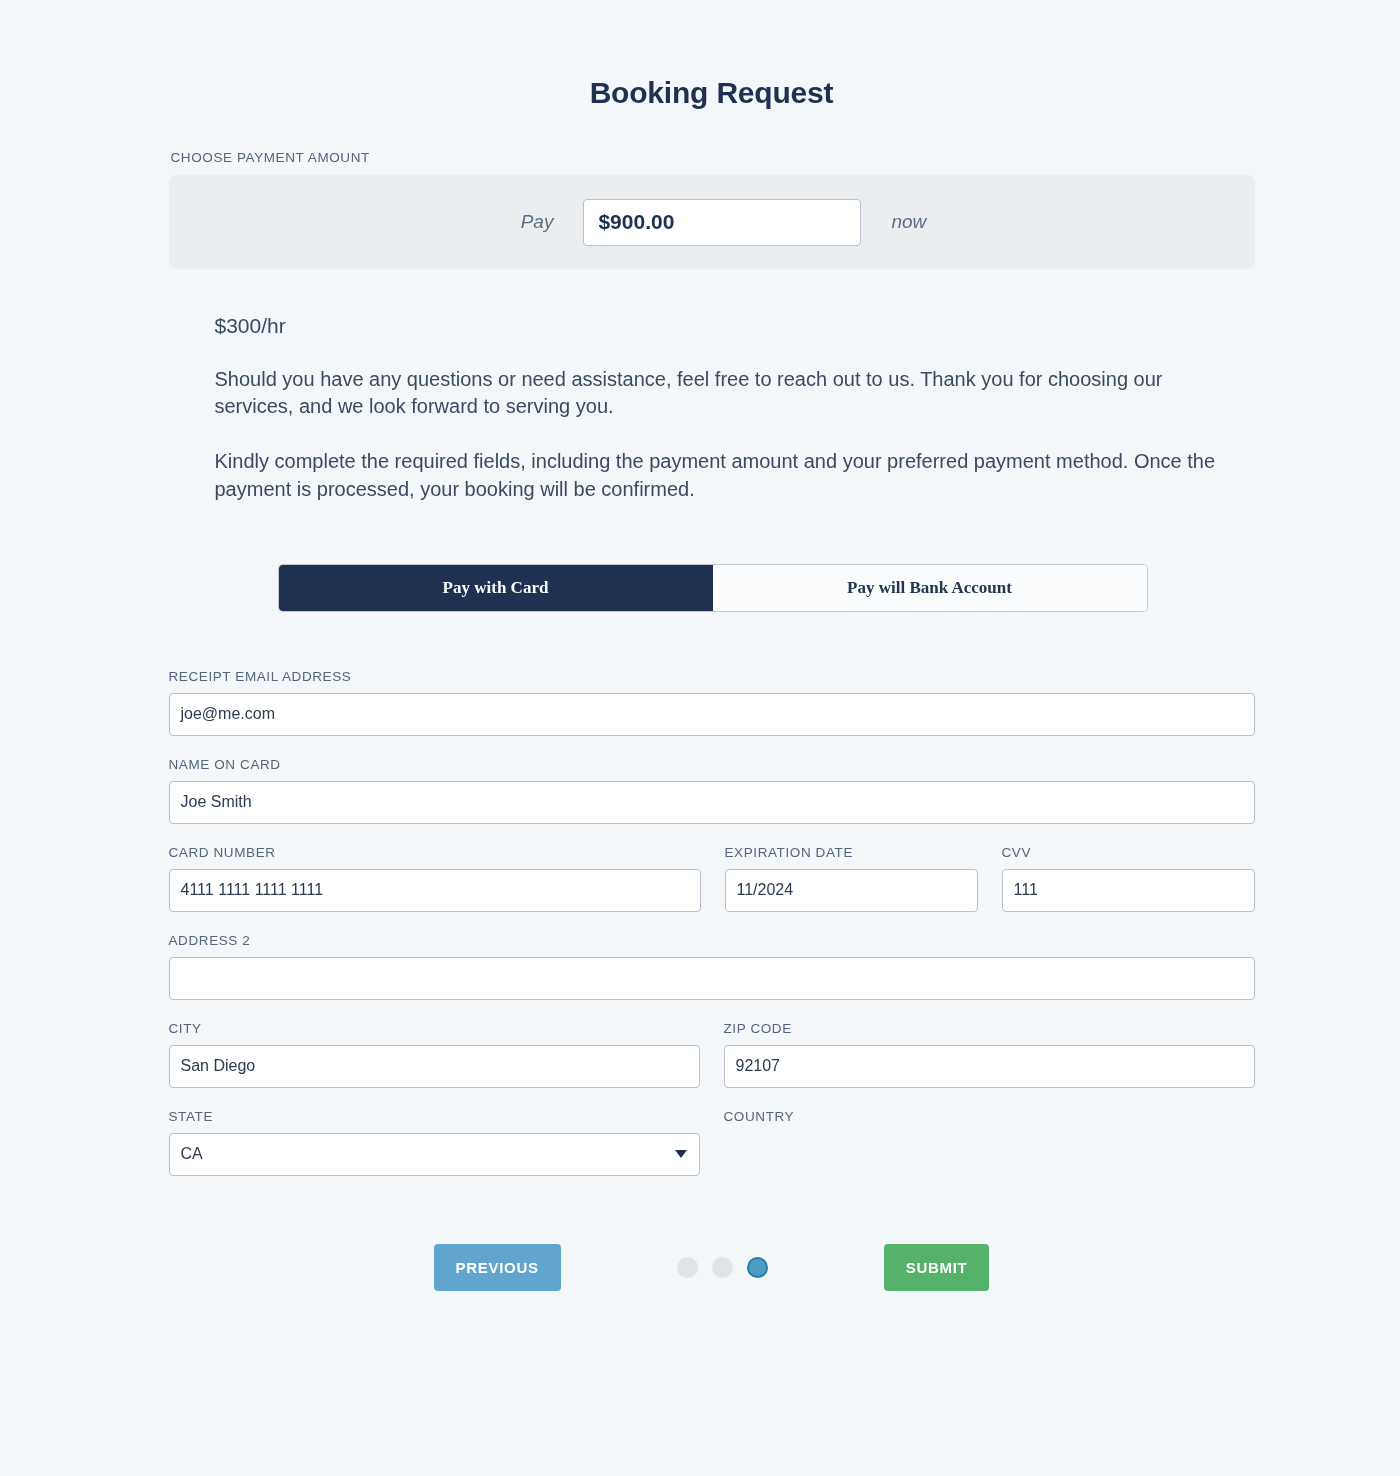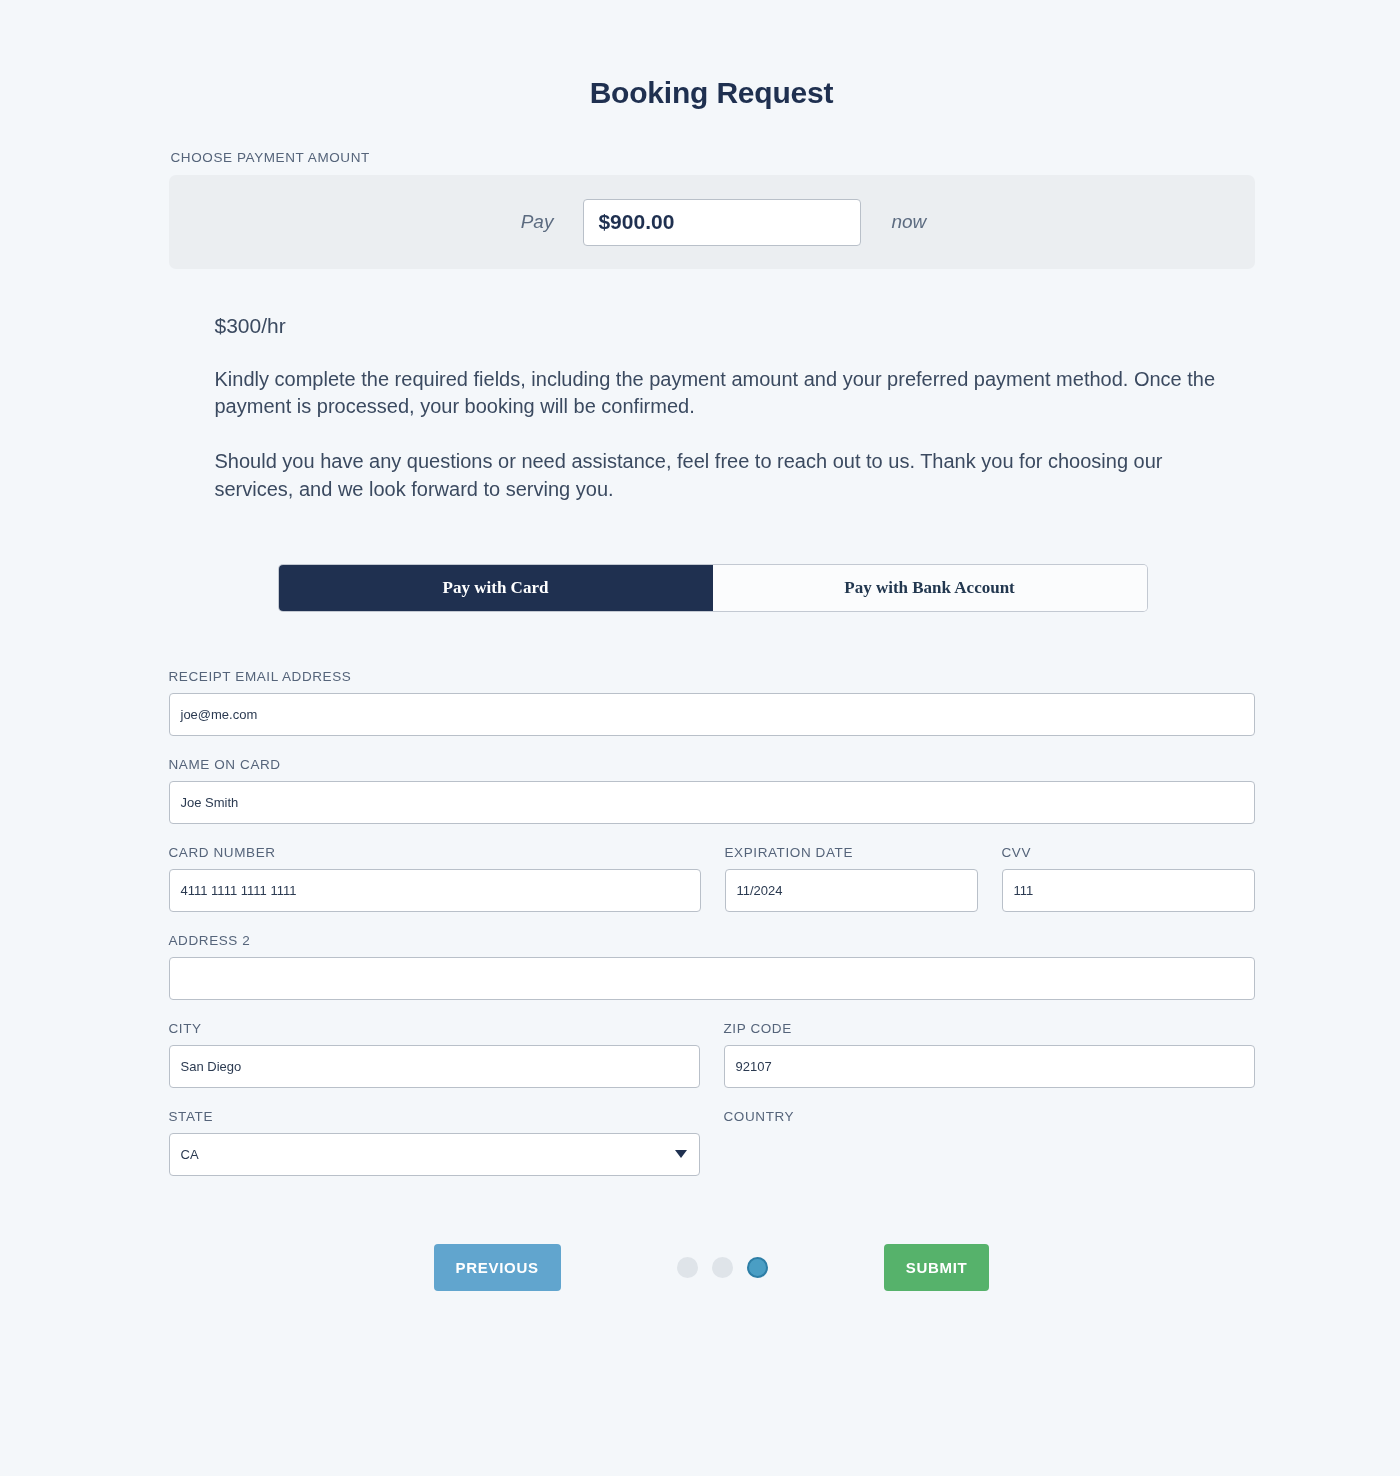--- a/index.html
+++ b/index.html
@@ -106,21 +106,21 @@
     margin-bottom: 9px;
     display: block;
   }
   .input {
     width: 100%;
     height: 43px;
     background: #ffffff;
     border: 1px solid #b9c0c9;
     border-radius: 4px;
     padding: 0 11px;
-    font-size: 13px;
+    font-size: 16px;
     color: #2b3a51;
     font-family: "Liberation Sans", sans-serif;
     display: flex;
     align-items: center;
   }
   .field { margin-bottom: 21px; }
 
   .row { display: flex; }
   .col-card { width: 532px; margin-right: 24px; }
   .col-exp { width: 253px; margin-right: 24px; }
@@ -183,26 +183,26 @@
 
     <div class="amount-panel">
       <div class="amount-row">
         <span class="pay-word">Pay</span>
         <div class="amount-input">$900.00</div>
         <span class="pay-word">now</span>
       </div>
     </div>
 
     <div class="rate">$300/hr</div>
+    <p class="para">Should you have any questions or need assistance, feel free to reach out to us. Thank you for choosing our services, and we look forward to serving you.</p>
     <p class="para">Kindly complete the required fields, including the payment amount and your preferred payment method. Once the payment is processed, your booking will be confirmed.</p>
-    <p class="para">Should you have any questions or need assistance, feel free to reach out to us. Thank you for choosing our services, and we look forward to serving you.</p>
 
     <div class="tabs">
       <div class="tab active">Pay with Card</div>
-      <div class="tab inactive">Pay with Bank Account</div>
+      <div class="tab inactive">Pay will Bank Account</div>
     </div>
 
     <div class="form">
 
       <div class="field">
         <span class="field-label">RECEIPT EMAIL ADDRESS</span>
         <div class="input">joe@me.com</div>
       </div>
 
       <div class="field">

